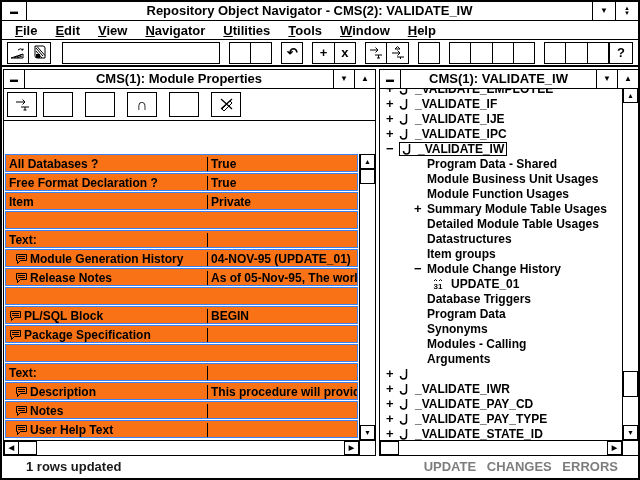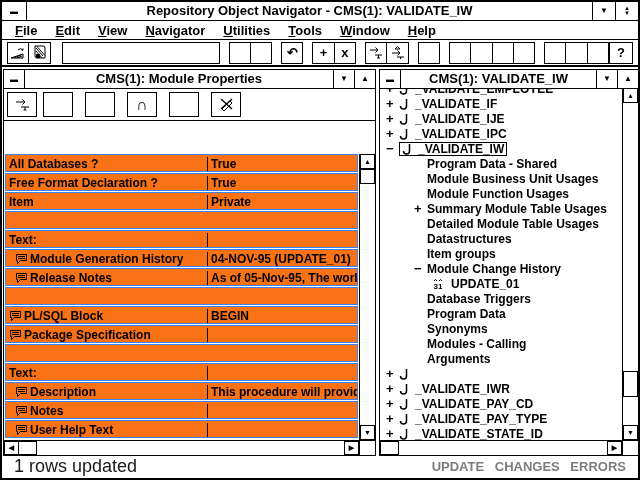--- a/index.html
+++ b/index.html
@@ -71,34 +71,34 @@
   #tree{position:absolute;top:18px;left:0;right:16px;bottom:15px;overflow:hidden;}
   #treelist{margin-top:-7px;}
   .titem{height:15px;display:flex;align-items:center;padding-left:6px;white-space:nowrap;}
   .titem.lvl1{padding-left:34px;}
   .titem.lvl2{padding-left:52px;}
   .texp{width:13px;flex:none;font-size:13px;line-height:13px;text-align:left;}
   .micon{flex:none;margin-right:7px;display:flex;}
   .selbox{display:flex;align-items:center;border:1px solid #000;padding:0 2px;height:14px;box-sizing:border-box;}
   
   #statusbar{position:absolute;left:0;right:0;bottom:0;height:23px;display:flex;align-items:center;}
-  #status-left{font-weight:400;font-size:18px;margin-left:12px;color:#1a1a1a;}
-  #status-right{margin-left:auto;margin-right:12px;font-size:13px;color:#7d7d7d;word-spacing:7px;}
+  #status-left{font-weight:700;font-size:13px;margin-left:24px;color:#1a1a1a;}
+  #status-right{margin-left:auto;margin-right:20px;font-size:13px;color:#7d7d7d;word-spacing:7px;}
   svg{display:block;}
 </style>
 </head>
 <body>
 
 <div id="screen">
 
   <div id="titlebar">
     <div class="sysbox">
       <span>▬</span>
     </div>
-    <div class="title">Repository Object Navigator - CMS(1): VALIDATE_IW</div>
+    <div class="title">Repository Object Navigator - CMS(2): VALIDATE_IW</div>
     <div class="cap-btn">
       <span>▼</span>
     </div>
     <div class="cap-btn">
       <span class="tiny">▲</span>
       <span class="tiny">▼</span>
     </div>
   </div>
 
   <div id="menubar">

